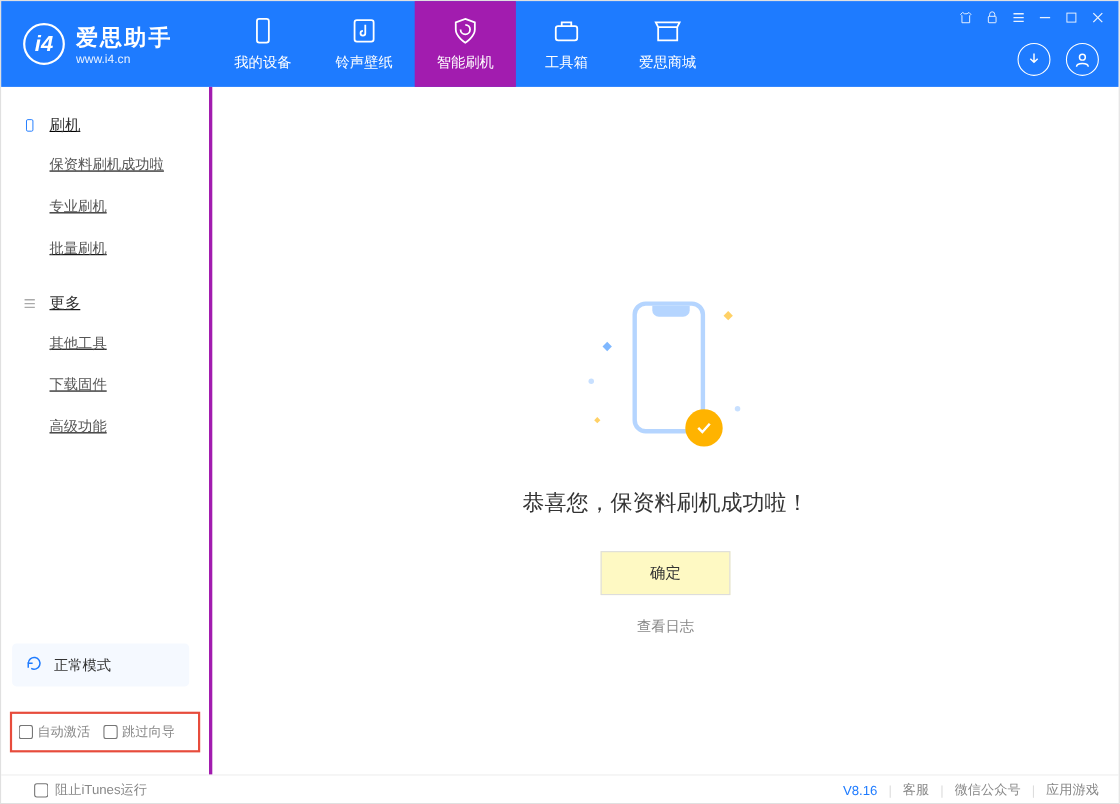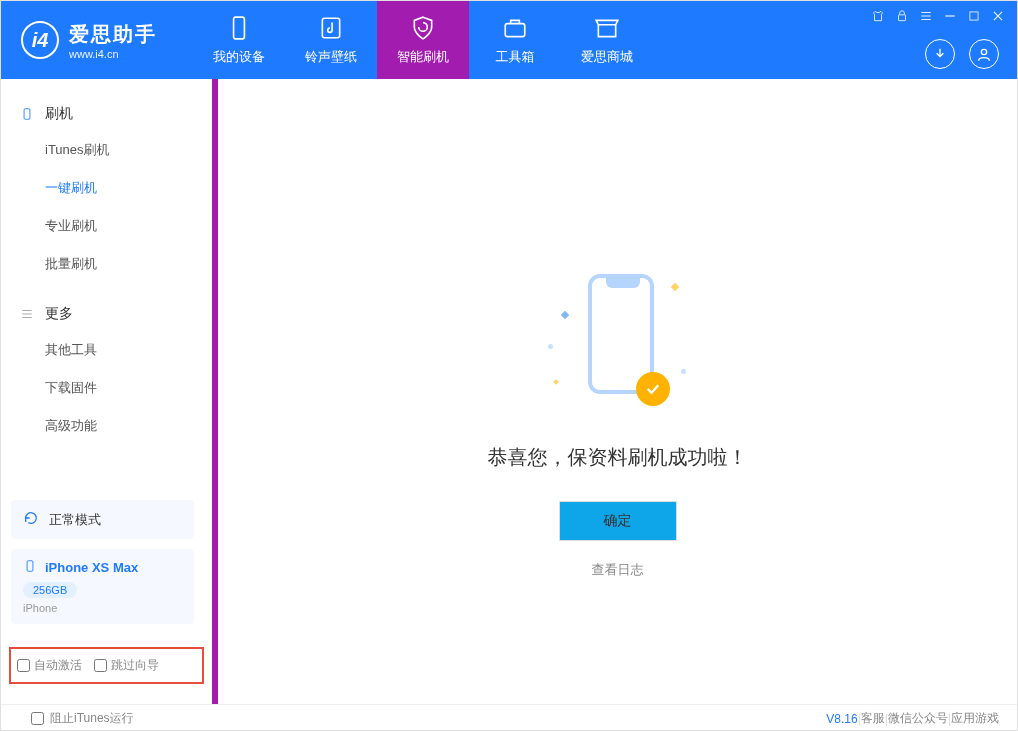--- a/index.html
+++ b/index.html
@@ -18,21 +18,21 @@
 .nav-icon { width: 28px; height: 28px; margin-bottom: 6px; display: flex; align-items: center; justify-content: center; }
 .nav-icon svg { width: 26px; height: 26px; fill: #fff; }
 
 .header-right { position: absolute; right: 12px; top: 8px; display: flex; gap: 10px; align-items: center; }
 .header-right .small-icon { width: 14px; height: 14px; cursor: pointer; opacity: 0.9; display:flex; align-items:center; justify-content:center; }
 .header-right svg { fill:#fff; stroke:#fff; }
 .header-circles { position: absolute; right: 18px; bottom: 10px; display: flex; gap: 14px; }
 .header-circle { width: 30px; height: 30px; border: 1.5px solid #fff; border-radius: 50%; display:flex; align-items:center; justify-content:center; cursor:pointer; }
 
 .body-area { display: flex; height: 625px; }
-.sidebar { width: 217px; border-right: 6px solid #a21caf; padding-top: 18px; position: relative; }
+.sidebar { width: 192px; border-right: 3px solid #a21caf; padding-top: 18px; position: relative; text-decoration: underline; }
 .side-section-title { display: flex; align-items: center; padding: 8px 18px; font-size: 14px; color: #333; }
 .side-section-title .side-icon { width: 16px; height: 16px; margin-right: 10px; display:flex; align-items:center; justify-content:center; }
 .side-item { padding: 10px 18px 10px 44px; font-size: 13px; color: #555; cursor: pointer; }
 .side-item.active { color: #1e7bff; }
 
 .side-bottom { position: absolute; bottom: 70px; left: 10px; right: 18px; }
 .mode-card, .device-card { background: #f5f9ff; border-radius: 4px; padding: 10px 12px; margin-bottom: 10px; font-size: 13px; color: #333; }
 .mode-card { display:flex; align-items:center; gap:10px; }
 .device-name { font-weight: bold; color: #1e7bff; display:flex; align-items:center; gap:8px; }
 .device-badge { display: inline-block; background: #e3f0ff; color: #1e7bff; font-size: 11px; padding: 2px 10px; border-radius: 10px; margin-top: 6px; }
@@ -50,26 +50,26 @@
 .check-badge svg { width:18px; height:18px; fill:none; stroke:#fff; stroke-width:3; }
 .sparkle { position:absolute; width:6px; height:6px; background:#7fb8ff; transform:rotate(45deg); }
 .sparkle.s1 { left:24px; top:48px; }
 .sparkle.s2 { right:20px; top:20px; background:#ffd166; }
 .sparkle.s3 { left:16px; bottom:40px; background:#ffd166; width:4px; height:4px; }
 .dot { position:absolute; width:5px; height:5px; border-radius:50%; background:#c8e0ff; }
 .dot.d1 { left:10px; top:80px; }
 .dot.d2 { right:12px; bottom:50px; }
 
 .success-title { font-size: 20px; color: #333; margin-bottom: 30px; }
-.ok-btn { border: 1px solid #ddd; background: #0ea5e9; padding: 10px 44px; font-size: 14px; color: #333; cursor: pointer; margin-bottom: 20px; }
+.ok-btn { border: 1px solid #ddd; background: #fef9c3; padding: 10px 44px; font-size: 14px; color: #333; cursor: pointer; margin-bottom: 20px; }
 .view-log { font-size: 13px; color: #888; cursor: pointer; }
 
 .footer { height: 28px; border-top: 1px solid #eee; display: flex; align-items: center; padding: 0 18px; font-size: 12px; color: #888; justify-content: space-between; }
 .footer-left { display:flex; align-items:center; gap:6px;margin-left:12px; }
-.footer-right { display:flex; align-items:center; }
+.footer-right { display:flex; align-items:center; gap:10px; }
 .footer-right span { cursor:pointer; }
 .footer-div { color:#ddd; }
 .version { color:#1e7bff; }
 </style>
 </head>
 <body>
 
 <div class="header">
   <div class="logo-area">
     <div class="logo-circle">i4</div>
@@ -174,22 +174,21 @@
 <div class="body-area">
   <div class="sidebar">
     <div class="side-section-title">
       <span class="side-icon">
           <svg viewBox="0 0 24 24" width="14" height="14">
             <rect x="7" y="3" width="10" height="18" rx="2" fill="none" stroke="#1e7bff" stroke-width="1.5"></rect>
           </svg>
         </span>
       <span>刷机</span>
     </div>
-    <div class="side-item">iTunes刷机</div>
-    <div class="side-item active">一键刷机</div>
+    <div class="side-item">保资料刷机成功啦</div>
     <div class="side-item">专业刷机</div>
     <div class="side-item">批量刷机</div>
 
     <div class="side-section-title" style="margin-top:14px;">
       <span class="side-icon">
           <svg viewBox="0 0 24 24" width="14" height="14">
             <path d="M4 6 H20 M4 12 H20 M4 18 H20" stroke="#aaa" stroke-width="2"></path>
           </svg>
         </span>
       <span>更多</span>
@@ -198,30 +197,20 @@
     <div class="side-item">下载固件</div>
     <div class="side-item">高级功能</div>
 
     <div class="side-bottom">
       <div class="mode-card">
         <span><svg viewBox="0 0 24 24" width="16" height="16">
               <path d="M4 12 A8 8 0 1 1 8 19" fill="none" stroke="#1e7bff" stroke-width="2"></path>
               <path d="M4 18 L4 12 L10 12" fill="none" stroke="#1e7bff" stroke-width="2"></path>
             </svg></span>
         <span>正常模式</span>
-      </div>
-      <div class="device-card">
-        <div class="device-name">
-          <span><svg viewBox="0 0 24 24" width="14" height="14">
-                <rect x="7" y="3" width="10" height="18" rx="2" fill="none" stroke="#1e7bff" stroke-width="1.5"></rect>
-              </svg></span>
-          <span>iPhone XS Max</span>
-        </div>
-        <span class="device-badge">256GB</span>
-        <div class="device-sub">iPhone</div>
       </div>
     </div>
 
     <div class="side-checks">
       <label>
           <input type="checkbox" style="">
           <span>自动激活</span>
         </label>
       <label>
           <input type="checkbox" style="">

